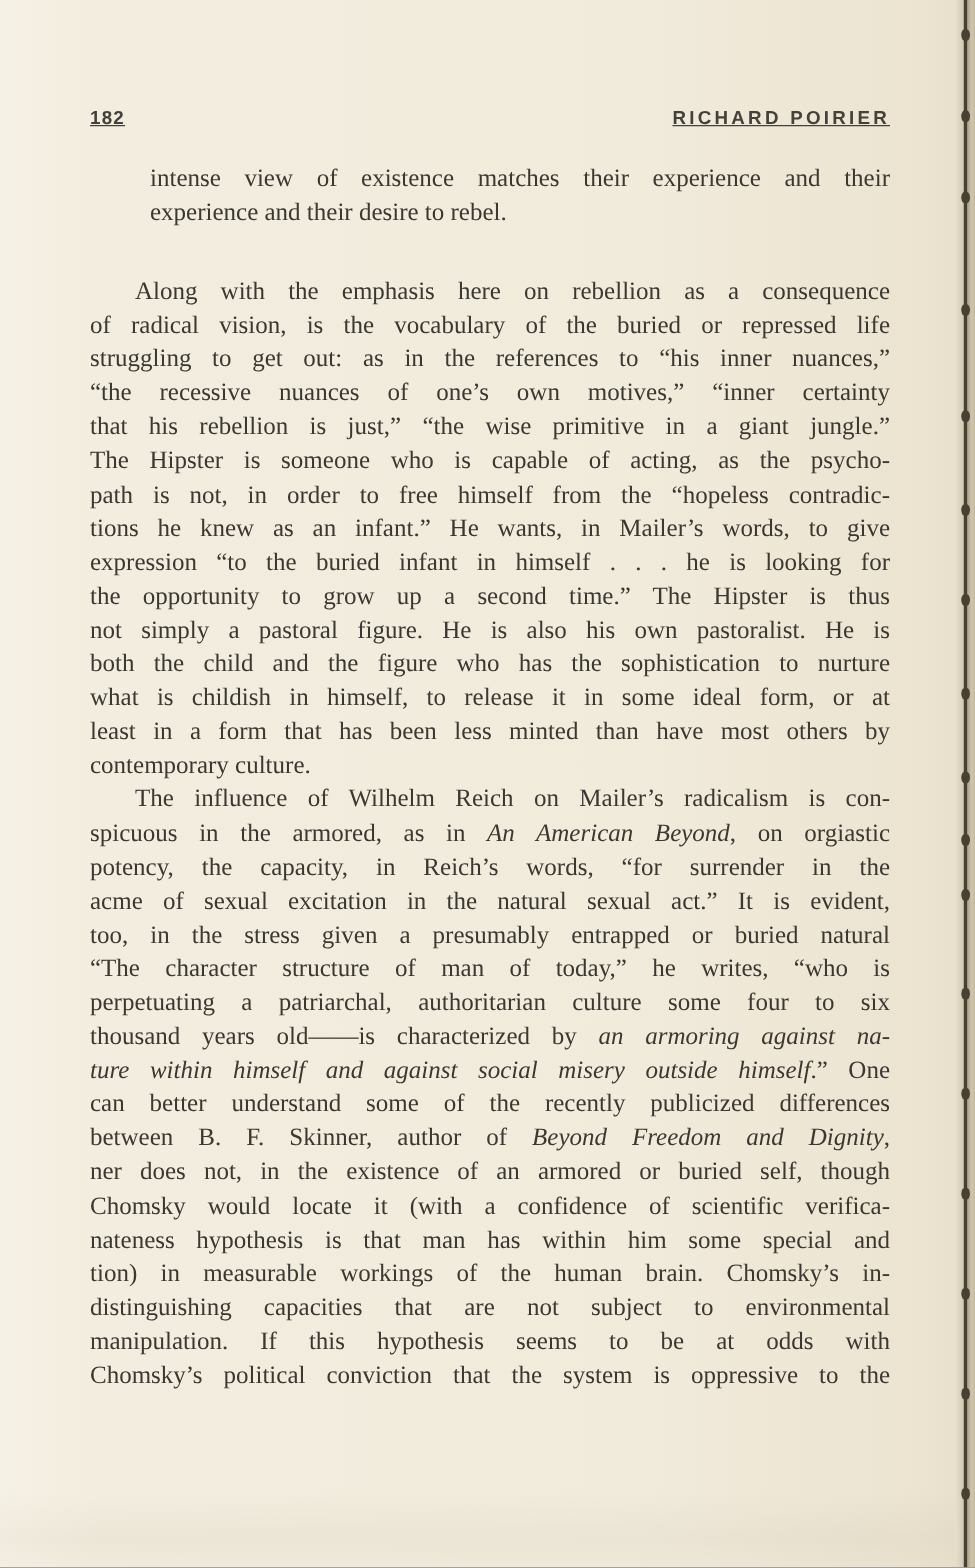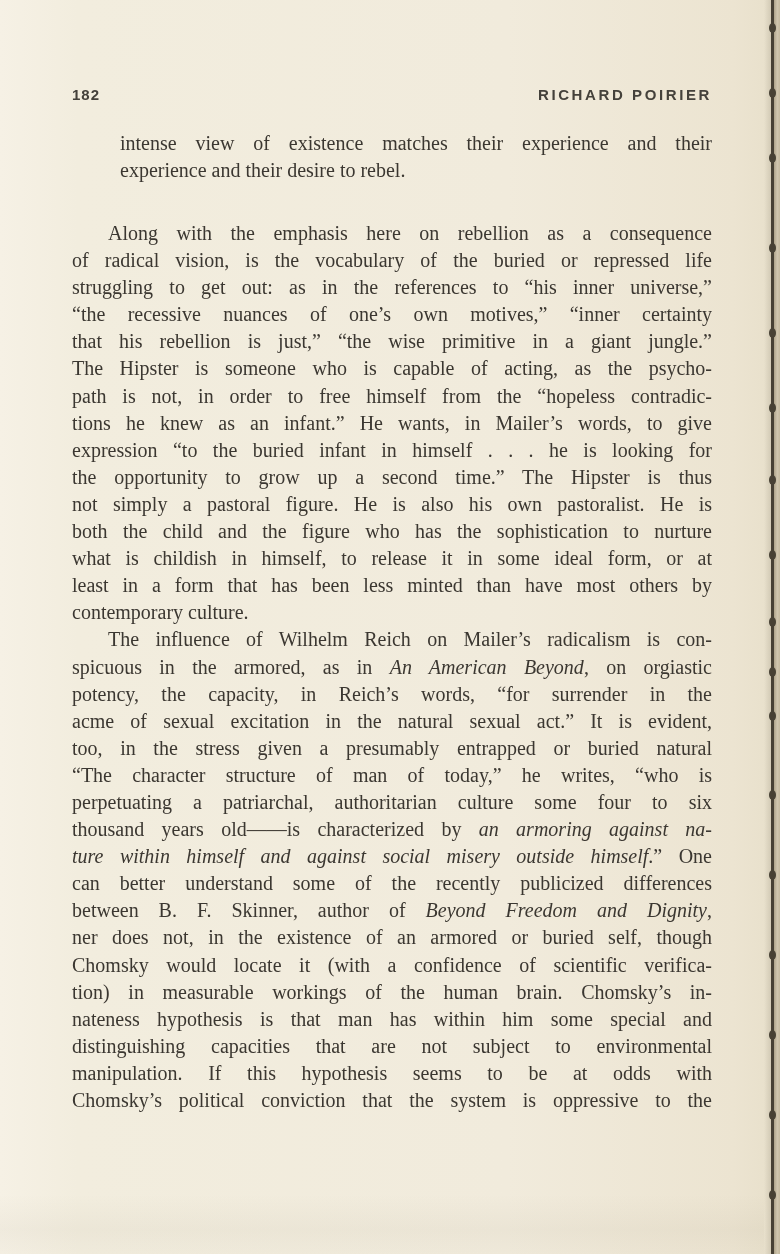--- a/index.html
+++ b/index.html
@@ -11,21 +11,21 @@
       linear-gradient(to right, #f6f1e5 0%, #f2edde 10%, #f1ebdc 65%, #ece4d1 94%, #e7dfca 100%);
     overflow:hidden;
     font-family:"Liberation Serif","DejaVu Serif",serif;
     color:var(--ink,#3b3731);
   }
   
   .hdr{
     position:absolute;left:72px;top:86px;width:640px;
     display:flex;justify-content:space-between;align-items:baseline;
     font-family:"Liberation Sans","DejaVu Sans",sans-serif;
-    font-size:15px;font-weight:700;color:#44413b;
+    font-size:15px;font-weight:700;color:#44413b;text-decoration:underline;
   }
   .hdr .folio{letter-spacing:1px;}
   .hdr .rtitle{letter-spacing:2.6px;}
   
   .quote{position:absolute;left:120px;top:130px;width:592px;}
   .bodytext{position:absolute;left:72px;top:220px;width:640px;font-family:Liberation Serif, serif;}
   .line{
     font-size:20px;line-height:27.1px;height:27.1px;
     white-space:nowrap;
     color:var(--ink,#3b3731);
@@ -64,21 +64,21 @@
 
   <div class="quote" id="quote">
       <div class="line just"><span>intense view of existence matches their experience and their</span></div>
       <div class="line"><span>experience and their desire to rebel.</span></div>
     </div>
 
   <div class="bodytext" id="bodytext">
       <div>
         <div class="line just ind"><span>Along with the emphasis here on rebellion as a consequence</span></div>
         <div class="line just"><span>of radical vision, is the vocabulary of the buried or repressed life</span></div>
-        <div class="line just"><span>struggling to get out: as in the references to “his inner universe,”</span></div>
+        <div class="line just"><span>struggling to get out: as in the references to “his inner nuances,”</span></div>
         <div class="line just"><span>“the recessive nuances of one’s own motives,” “inner certainty</span></div>
         <div class="line just"><span>that his rebellion is just,” “the wise primitive in a giant jungle.”</span></div>
         <div class="line just"><span>The Hipster is someone who is capable of acting, as the psycho-</span></div>
         <div class="line just"><span>path is not, in order to free himself from the “hopeless contradic-</span></div>
         <div class="line just"><span>tions he knew as an infant.” He wants, in Mailer’s words, to give</span></div>
         <div class="line just"><span>expression “to the buried infant in himself . . . he is looking for</span></div>
         <div class="line just"><span>the opportunity to grow up a second time.” The Hipster is thus</span></div>
         <div class="line just"><span>not simply a pastoral figure. He is also his own pastoralist. He is</span></div>
         <div class="line just"><span>both the child and the figure who has the sophistication to nurture</span></div>
         <div class="line just"><span>what is childish in himself, to release it in some ideal form, or at</span></div>
@@ -92,22 +92,22 @@
         <div class="line just"><span>acme of sexual excitation in the natural sexual act.” It is evident,</span></div>
         <div class="line just"><span>too, in the stress given a presumably entrapped or buried natural</span></div>
         <div class="line just"><span>“The character structure of man of today,” he writes, “who is</span></div>
         <div class="line just"><span>perpetuating a patriarchal, authoritarian culture some four to six</span></div>
         <div class="line just"><span>thousand years old——is characterized by </span><span class="it">an armoring against na-</span></div>
         <div class="line just"><span class="it">ture within himself and against social misery outside himself</span><span>.” One</span></div>
         <div class="line just"><span>can better understand some of the recently publicized differences</span></div>
         <div class="line just"><span>between B. F. Skinner, author of </span><span class="it">Beyond Freedom and Dignity</span><span>,</span></div>
         <div class="line just"><span>ner does not, in the existence of an armored or buried self, though</span></div>
         <div class="line just"><span>Chomsky would locate it (with a confidence of scientific verifica-</span></div>
+        <div class="line just"><span>nateness hypothesis is that man has within him some special and</span></div>
         <div class="line just"><span>tion) in measurable workings of the human brain. Chomsky’s in-</span></div>
-        <div class="line just"><span>nateness hypothesis is that man has within him some special and</span></div>
         <div class="line just"><span>distinguishing capacities that are not subject to environmental</span></div>
         <div class="line just"><span>manipulation. If this hypothesis seems to be at odds with</span></div>
         <div class="line just"><span>Chomsky’s political conviction that the system is oppressive to the</span></div>
       </div>
     </div>
 
   <div class="edge" id="edge">
     <div class="edge-shadow"></div>
     <div class="edge-line"></div>
     <div class="edge-outer"></div>

